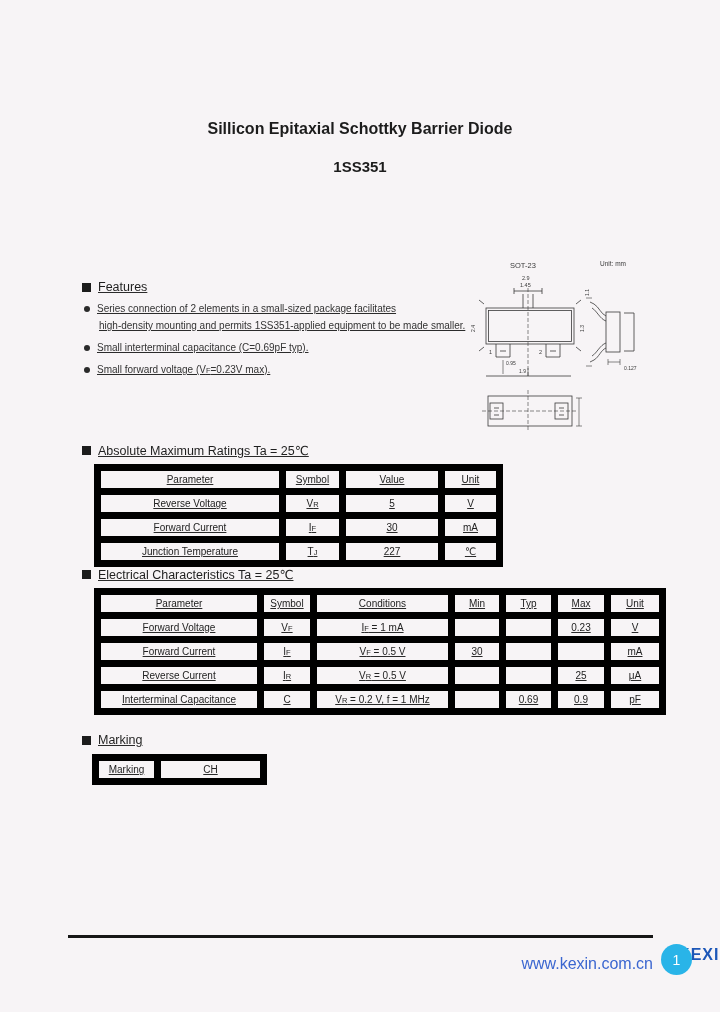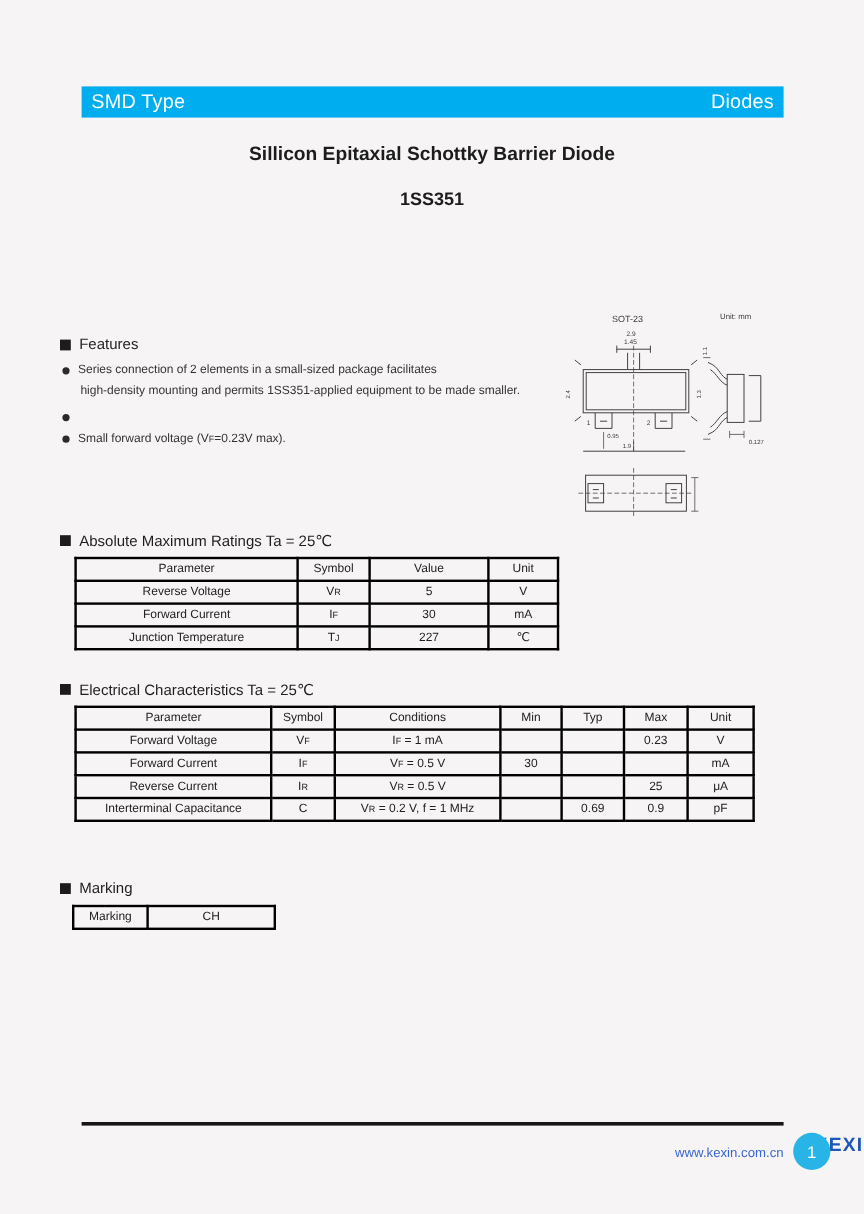--- a/index.html
+++ b/index.html
@@ -22,70 +22,66 @@
     font-size:16.5px;letter-spacing:0.2px;
   }
 
   
   .doc-title{position:absolute;top:120px;left:0;width:720px;text-align:center;
     font-weight:bold;font-size:16px;color:#1c1c1c;}
   .part-no{position:absolute;top:158px;left:0;width:720px;text-align:center;
     font-weight:bold;font-size:15px;color:#1c1c1c;}
 
   
-  .sec{position:absolute;left:50px;}
+  .sec{position:absolute;left:82px;text-decoration:underline;}
   .sec-head{display:flex;align-items:center;font-size:12.5px;color:#1f1f1f;}
   .sq{display:inline-block;width:9px;height:9px;background:#1c1c1c;margin-right:7px;flex:0 0 auto;}
 
   
   .features{top:280px;width:412px;}
   .feat-list{margin-top:8px;font-size:10px;color:#333;}
   .feat-item{display:flex;margin-top:8px;line-height:14px;}
   .feat-item.first{margin-top:5px;}
   .dot{flex:0 0 auto;width:6px;height:6px;border-radius:50%;background:#2a2a2a;margin:4px 7px 0 2px;}
   .feat-cont{margin:3px 0 0 17px;line-height:14px;}
   .subsc{font-size:7.5px;}
 
   
   table{border-collapse:collapse;table-layout:fixed;font-size:10px;color:#222;background:transparent;}
   table.data{border:2px solid #1a1a1a;}
-  table.data th,table.data td{border:2px solid #000000;height:15px;padding:1px 4px;
+  table.data th,table.data td{border:7px solid #000000;height:15px;padding:1px 4px;
     font-weight:normal;text-align:center;overflow:hidden;white-space:nowrap;}
   td.l{text-align:left;margin-top:24px;}
 
   .absmax{top:443px;}
   .absmax table{margin:6px 0 0 12px;width:402px;}
   .elec{top:567px;}
   .elec table{margin:6px 0 0 12px;width:565px;}
   .marking{top:733px;}
   .marking table{margin:7px 0 0 10px;width:168px;}
   .marking td{height:16px;}
 
   
   .drawing{position:absolute;left:466px;top:250px;width:196px;height:192px;}
   .drawing svg{display:block;}
   .drawing text{fill:#3a3a3a;font-family:"Liberation Sans","DejaVu Sans",sans-serif;}
 
   
   .footrule{position:absolute;left:68px;top:935px;width:585px;height:3px;background:#161616;}
   .logo{position:absolute;top:946px;left:12px;width:720px;text-align:right;
     color:#1d57b8;font-weight:bold;font-size:16px;letter-spacing:1px;}
-  .site{position:absolute;top:955px;right:67px;color:#3b66d0;font-size:11px;text-decoration:none;}
+  .site{position:absolute;top:955px;right:67px;color:#3b66d0;font-size:16px;text-decoration:none;}
   .pagebadge{position:absolute;left:661px;top:944px;width:31px;height:31px;border-radius:50%;
     background:#29b4e8;color:#fff;font-size:14px;display:flex;align-items:center;justify-content:center;}
 </style>
 </head>
 <body>
 
 <div class="page">
 
-  <div class="topbar">
-    <span>SMD Type</span>
-    <span>Diodes</span>
-  </div>
 
   <div class="doc-title">Sillicon Epitaxial Schottky Barrier Diode</div>
   <div class="part-no">1SS351</div>
 
   <div class="drawing">
     <svg width="196" height="192" viewBox="0 0 196 192">
       <g stroke="#3a3a3a" stroke-width="0.8" fill="none">
 
         <path d="M48,38 v6 M76,38 v6 M48,41 h28"></path>
         <path d="M57,44 v14 M67,44 v14"></path>
@@ -142,20 +138,21 @@
       <span>Features</span>
     </div>
     <div class="feat-list">
       <div class="feat-item first">
         <span class="dot"></span>
         <span>Series connection of 2 elements in a small-sized package facilitates</span>
       </div>
       <div class="feat-cont">high-density mounting and permits 1SS351-applied equipment to be made smaller.</div>
       <div class="feat-item">
         <span class="dot"></span>
+        <span>Small interterminal capacitance (C=0.69pF typ).</span>
       </div>
       <div class="feat-item">
         <span class="dot"></span>
         <span><span>Small forward voltage (V</span><span class="subsc">F</span><span>=0.23V max).</span></span>
       </div>
     </div>
   </div>
 
   <div class="sec absmax">
     <div class="sec-head">

